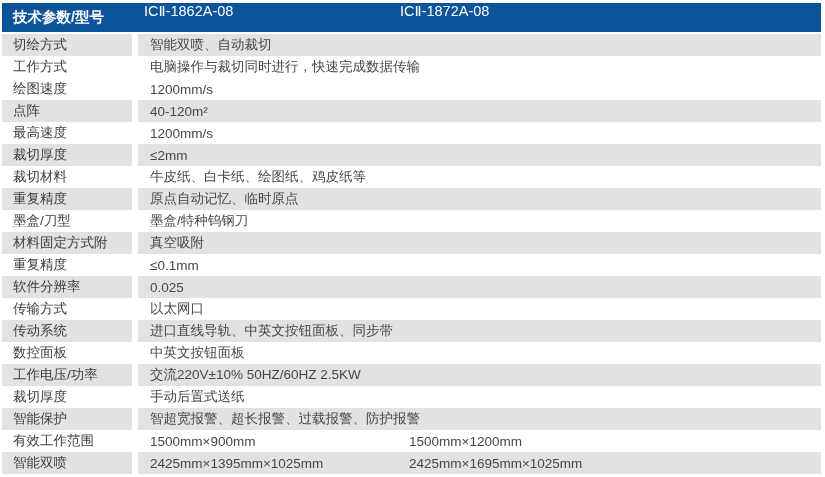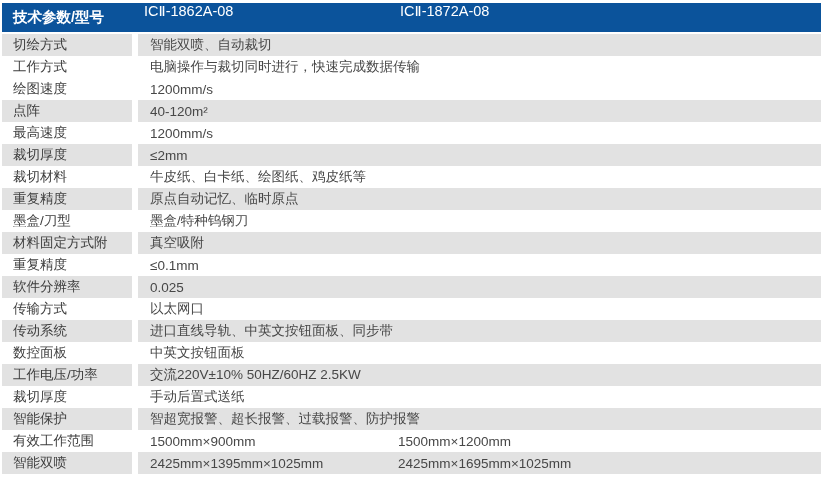--- a/index.html
+++ b/index.html
@@ -47,21 +47,21 @@
     flex-shrink: 0;
     white-space: nowrap;
   }
   .spec-row .cell-values {
     flex: 1; position: relative;
     display: flex; align-items: center;
     color: var(--value-text, #474747);
     white-space: nowrap;
   }
   .spec-row .v1 { padding-left: 12px; }
-  .spec-row .v2 { position: absolute; left: 260px; text-align: center; }
+  .spec-row .v2 { position: absolute; left: 271px; text-align: center; }
   .spec-row.alt .cell-label,
   .spec-row.alt .cell-values { background: var(--row-alt-bg, #e2e2e2); }
 </style>
 </head>
 <body>
 
 <div class="page">
   <div class="spec-table">
 
     <div class="spec-header">

